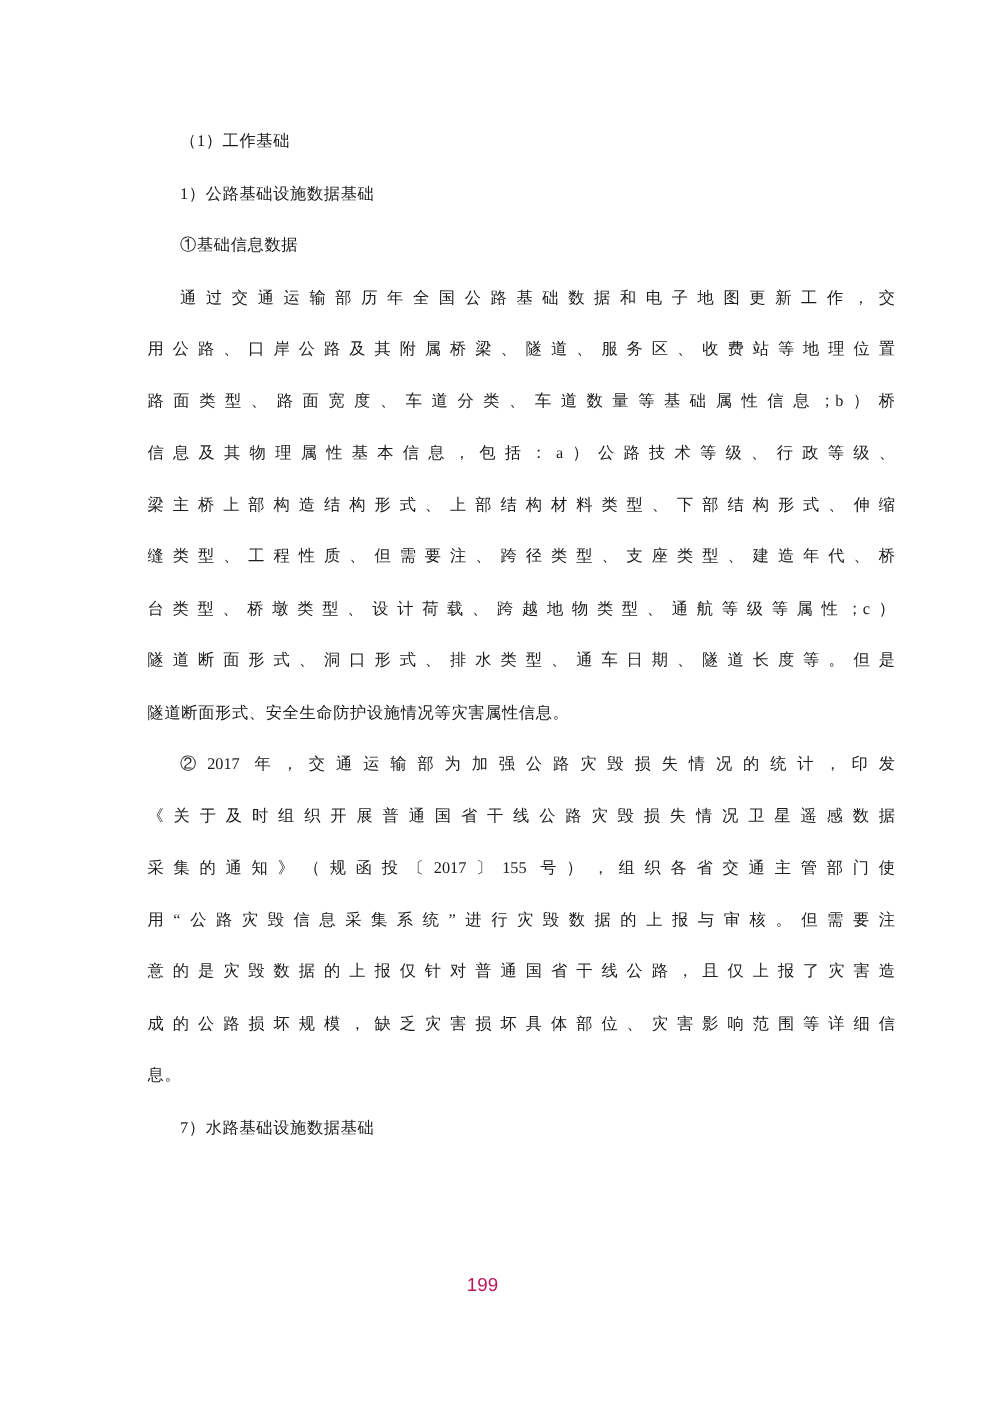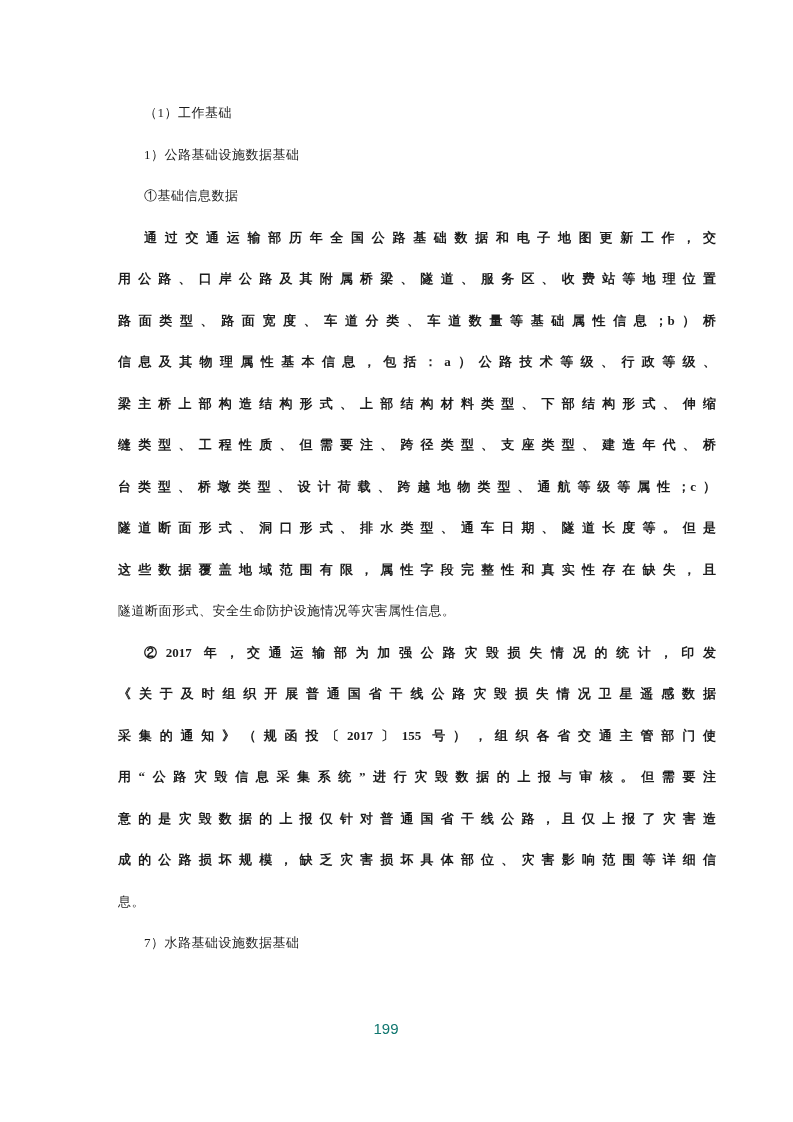--- a/index.html
+++ b/index.html
@@ -35,54 +35,52 @@
     white-space: nowrap;
     overflow: hidden;
     letter-spacing: 0.5px;
   }
   .line.j {
     white-space: normal;
     text-align: justify;
     text-align-last: justify;
     text-justify: inter-character;
     letter-spacing: 0;
-    font-weight: bold;
   }
   .line.indent {
     text-indent: 2em;
   }
   .page-number {
     position: absolute;
     left: 0;
     top: 1018px;
     width: 772px;
     text-align: center;
     font-size: 15px;
     line-height: 22px;
-    color: #0f766e;
+    color: #be185d;
     font-family: "Liberation Sans", sans-serif;
   }
 </style>
 </head>
 <body>
 
 <div class="page">
   <div class="content">
     <div class="line indent">（1）工作基础</div>
     <div class="line indent">1）公路基础设施数据基础</div>
     <div class="line indent">①基础信息数据</div>
     <div class="line indent j">通过交通运输部历年全国公路基础数据和电子地图更新工作，交</div>
     <div class="line j">用公路、口岸公路及其附属桥梁、隧道、服务区、收费站等地理位置</div>
     <div class="line j">路面类型、路面宽度、车道分类、车道数量等基础属性信息；b）桥</div>
     <div class="line j">信息及其物理属性基本信息，包括：a）公路技术等级、行政等级、</div>
     <div class="line j">梁主桥上部构造结构形式、上部结构材料类型、下部结构形式、伸缩</div>
     <div class="line j">缝类型、工程性质、但需要注、跨径类型、支座类型、建造年代、桥</div>
     <div class="line j">台类型、桥墩类型、设计荷载、跨越地物类型、通航等级等属性；c）</div>
     <div class="line j">隧道断面形式、洞口形式、排水类型、通车日期、隧道长度等。但是</div>
-    <div class="line j">这些数据覆盖地域范围有限，属性字段完整性和真实性存在缺失，且</div>
     <div class="line">隧道断面形式、安全生命防护设施情况等灾害属性信息。</div>
     <div class="line indent j">②2017 年，交通运输部为加强公路灾毁损失情况的统计，印发</div>
     <div class="line j">《关于及时组织开展普通国省干线公路灾毁损失情况卫星遥感数据</div>
     <div class="line j">采集的通知》（规函投〔2017〕155 号），组织各省交通主管部门使</div>
     <div class="line j">用“公路灾毁信息采集系统”进行灾毁数据的上报与审核。但需要注</div>
     <div class="line j">意的是灾毁数据的上报仅针对普通国省干线公路，且仅上报了灾害造</div>
     <div class="line j">成的公路损坏规模，缺乏灾害损坏具体部位、灾害影响范围等详细信</div>
     <div class="line">息。</div>
     <div class="line indent">7）水路基础设施数据基础</div>
   </div>

